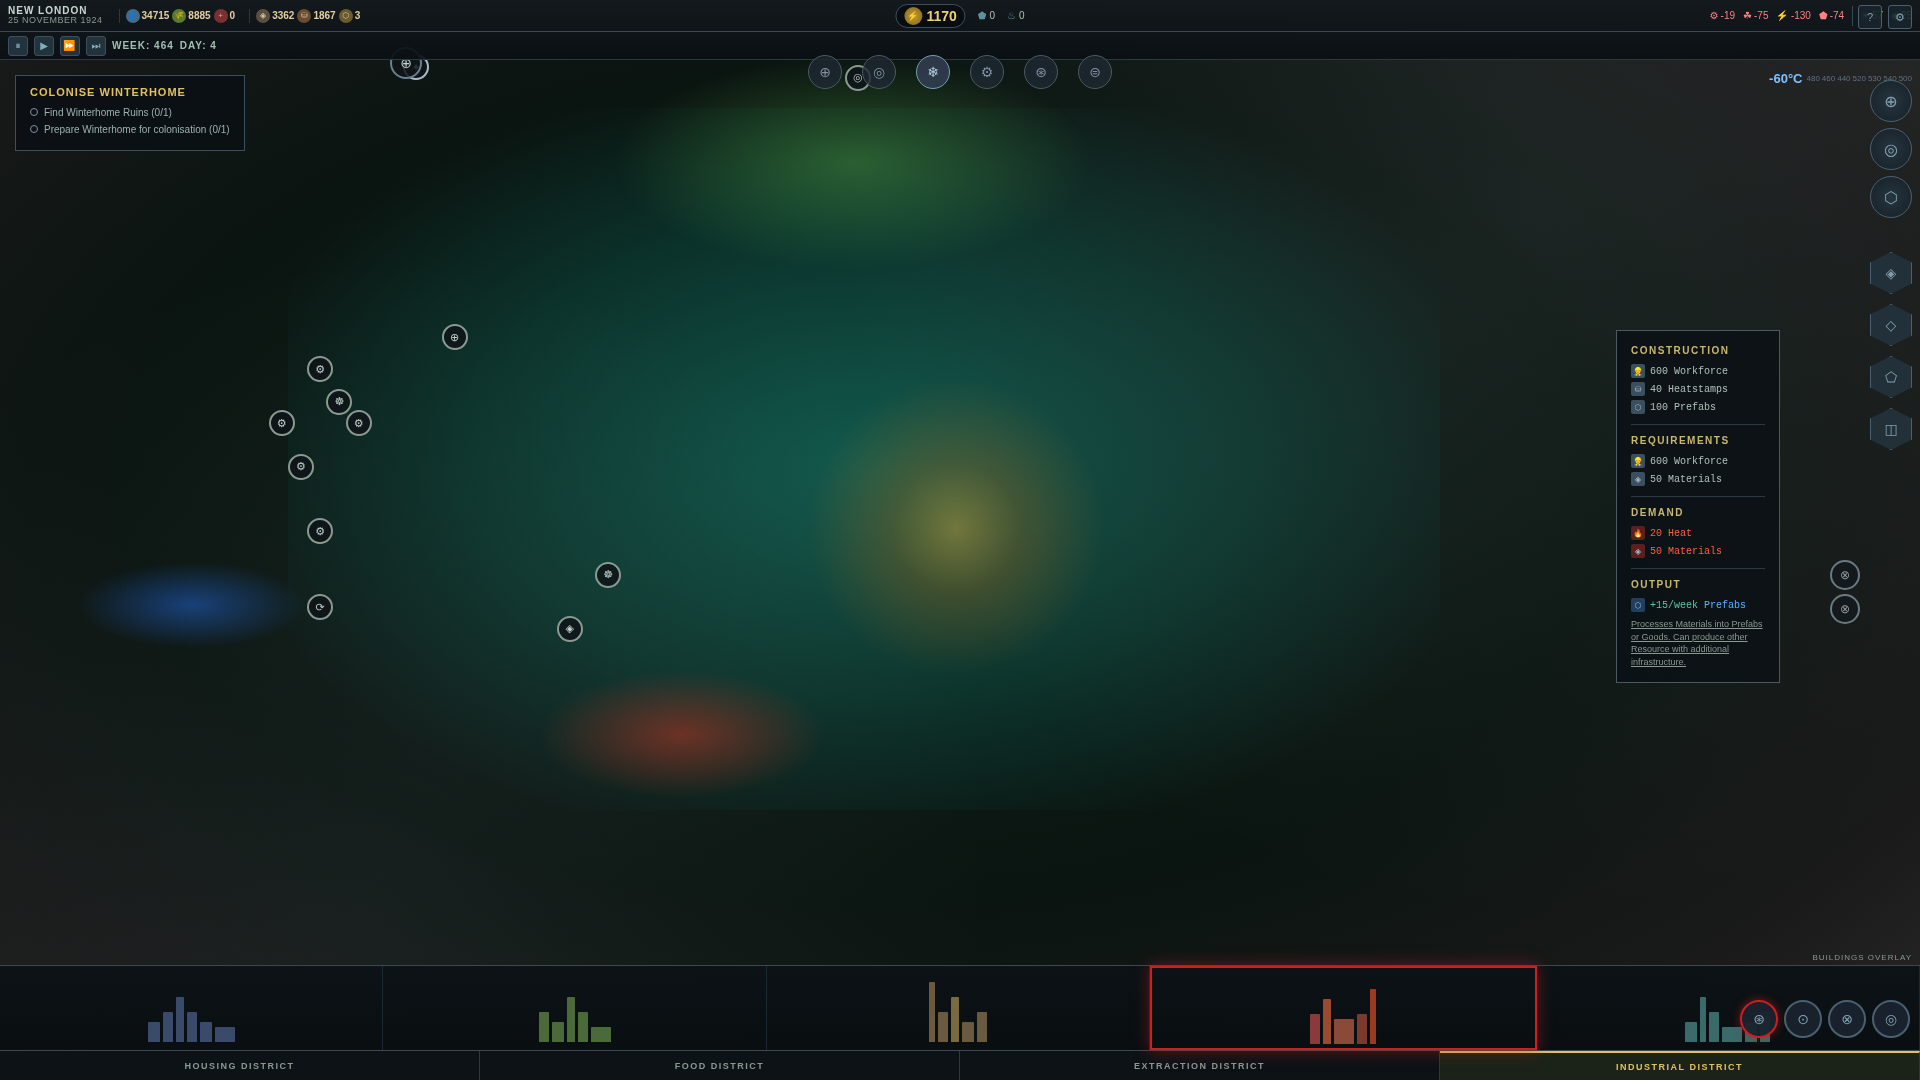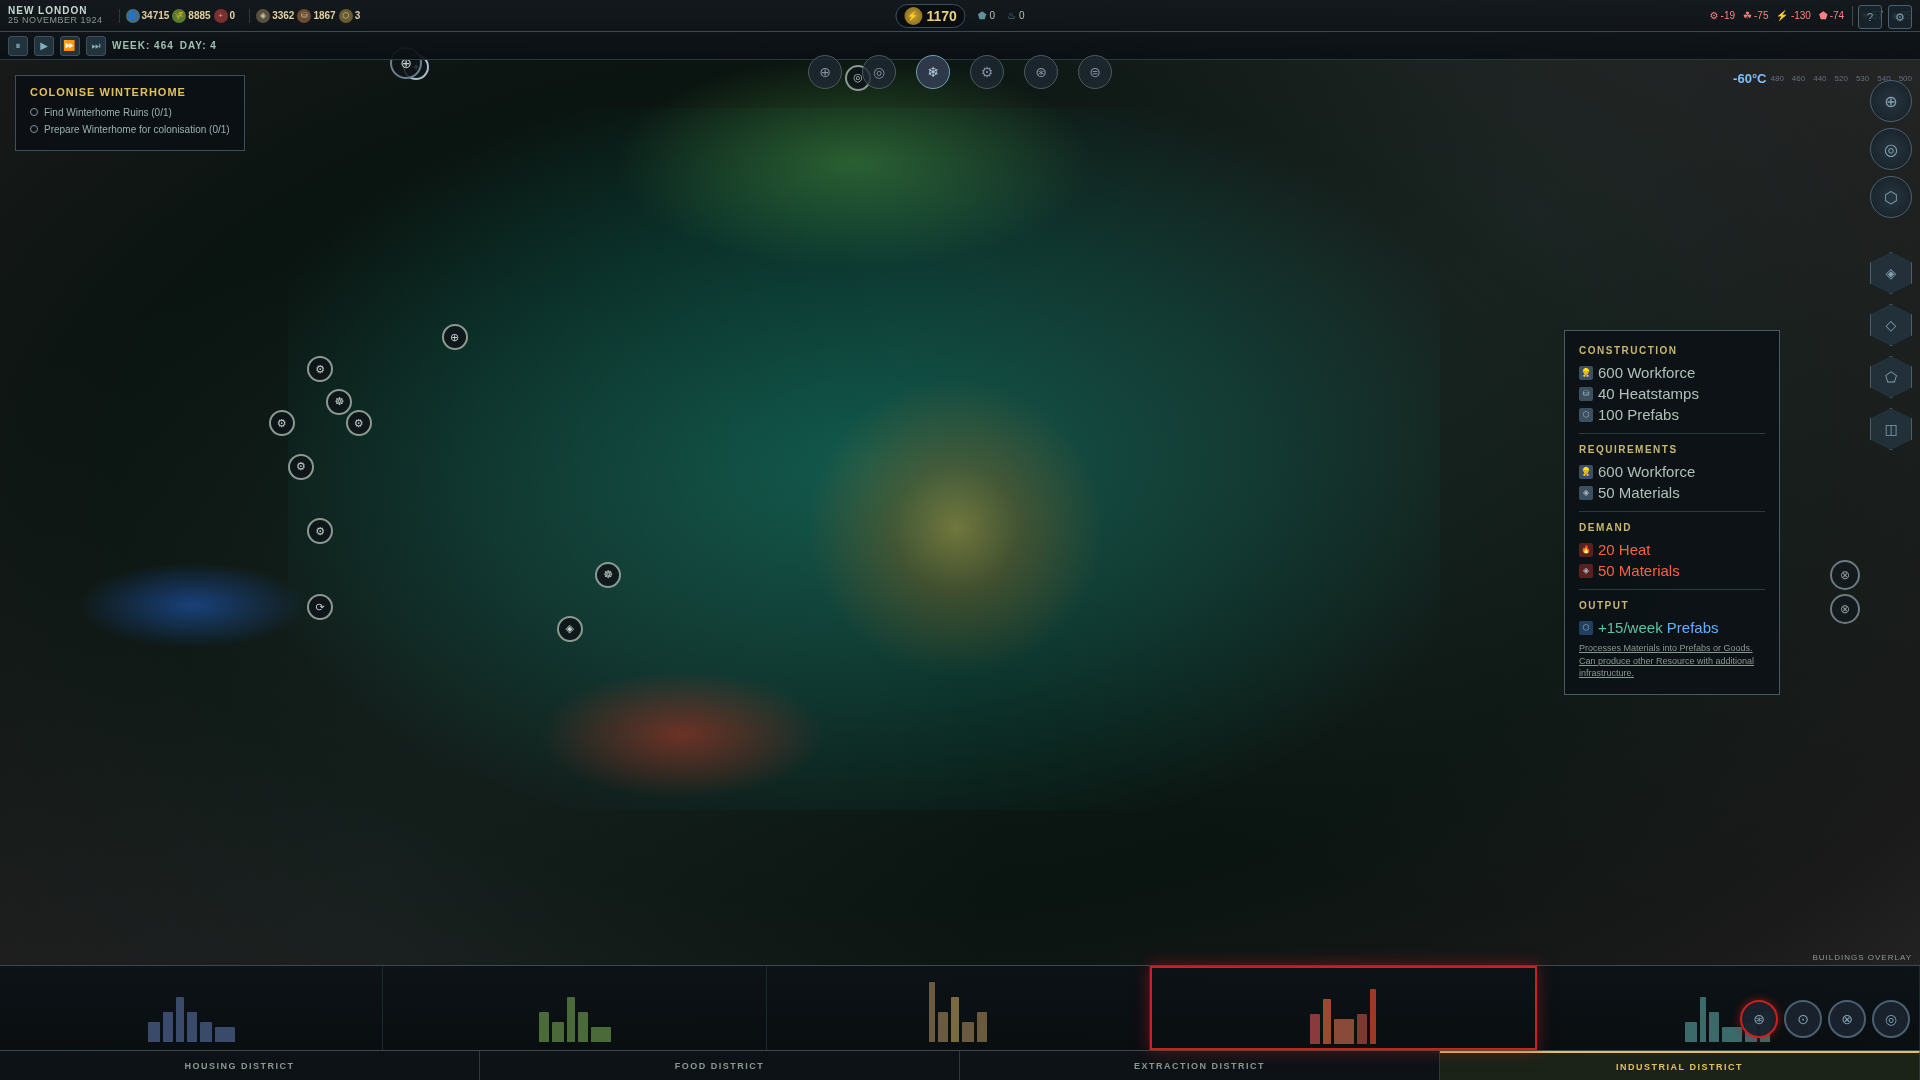--- a/index.html
+++ b/index.html
@@ -261,21 +261,21 @@
     }
 
     .temp-value {
       color: #80c0ff;
       font-size: 13px;
       font-weight: bold;
     }
 
     .temp-scale {
       display: flex;
-      gap: 8px;
+      gap: 2px;
       align-items: center;
     }
 
     .temp-tick {
       color: #607080;
       font-size: 8px;
     }
 
     
     #quest-panel {
@@ -318,21 +318,21 @@
       color: #9ab0b0;
       font-size: 10px;
       line-height: 1.3;
     }
 
     
     #info-panel {
       position: absolute;
       top: 330px;
       right: 140px;
-      width: 216px;
+      width: 164px;
       background: rgba(12,18,22,0.95);
       border: 1px solid #4a5a60;
       z-index: 100;
       padding: 14px;
     }
 
     .info-section-title {
       color: #c8b870;
       font-size: 10px;
       font-weight: bold;
@@ -356,21 +356,22 @@
       display: flex;
       align-items: center;
       justify-content: center;
       font-size: 8px;
       color: #aab8c0;
       flex-shrink: 0;
     }
 
     .info-text {
       color: #b0c0b8;
-      font-size: 15px;
+      font-size: 10px;
+      font-family: Liberation Mono, monospace;
     }
 
     .info-divider {
       height: 1px;
       background: #2a3a40;
       margin: 10px 0;
     }
 
     .demand-heat { color: #ff6040; }
     .demand-materials { color: #ff6040; }

